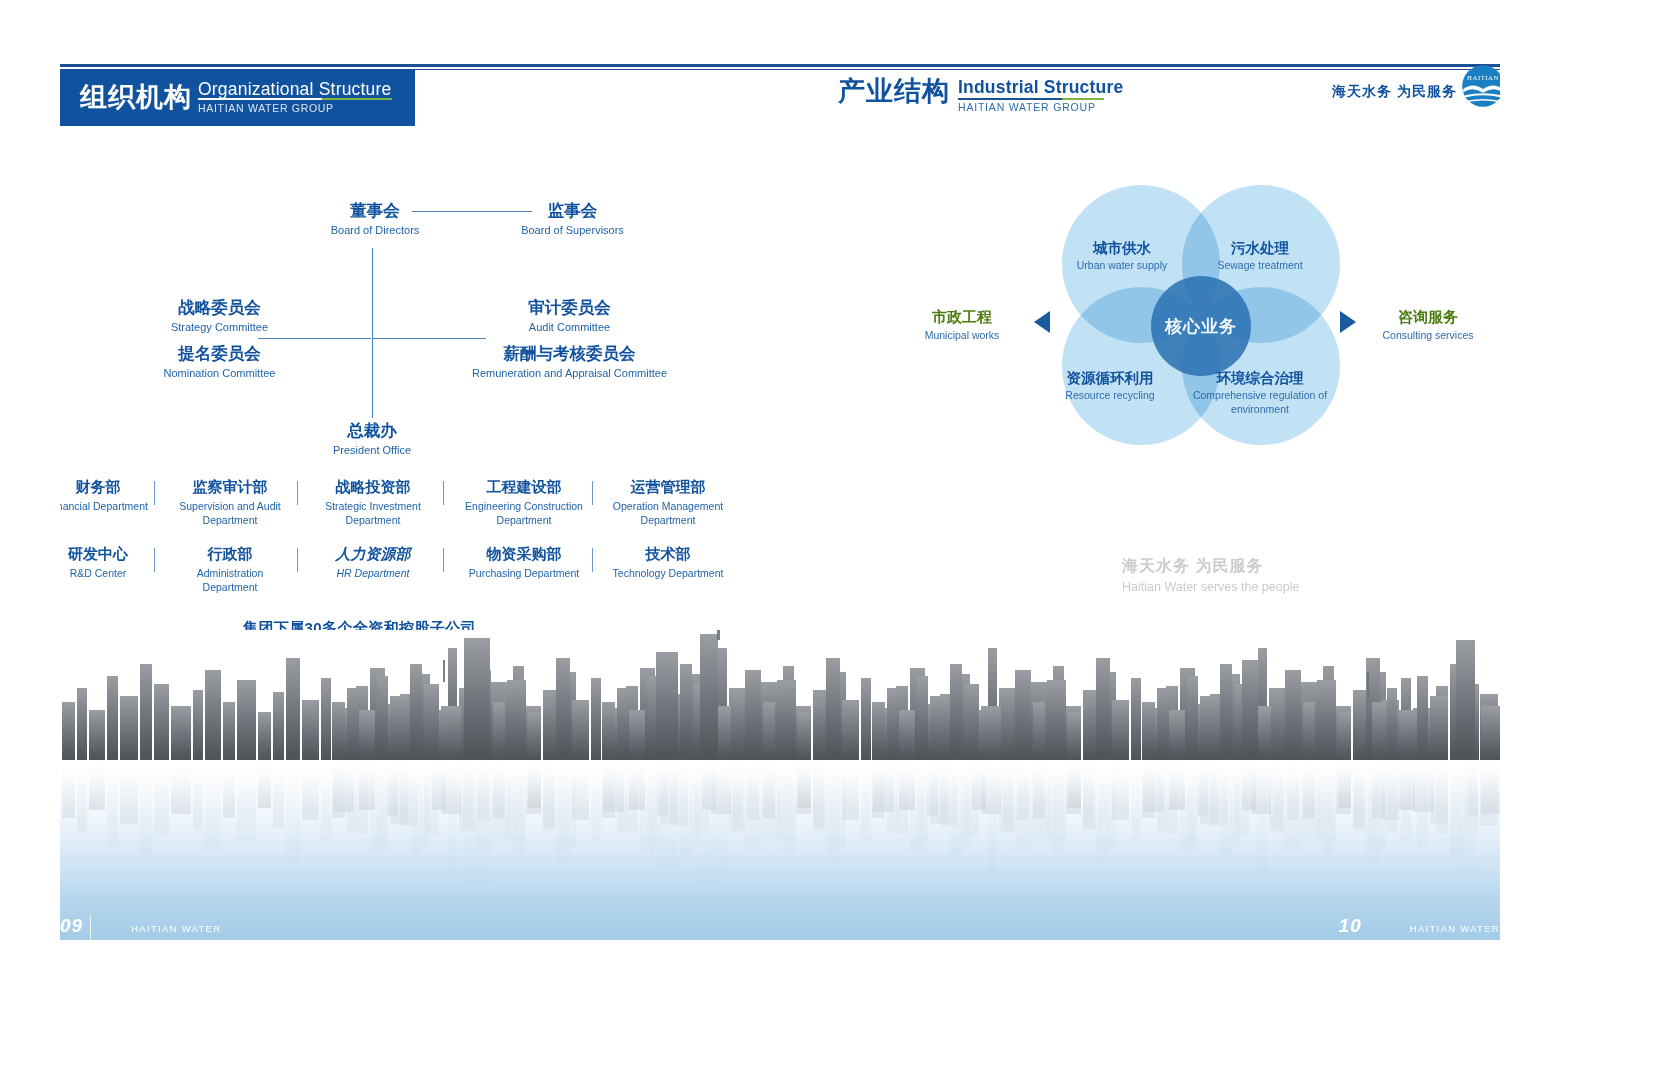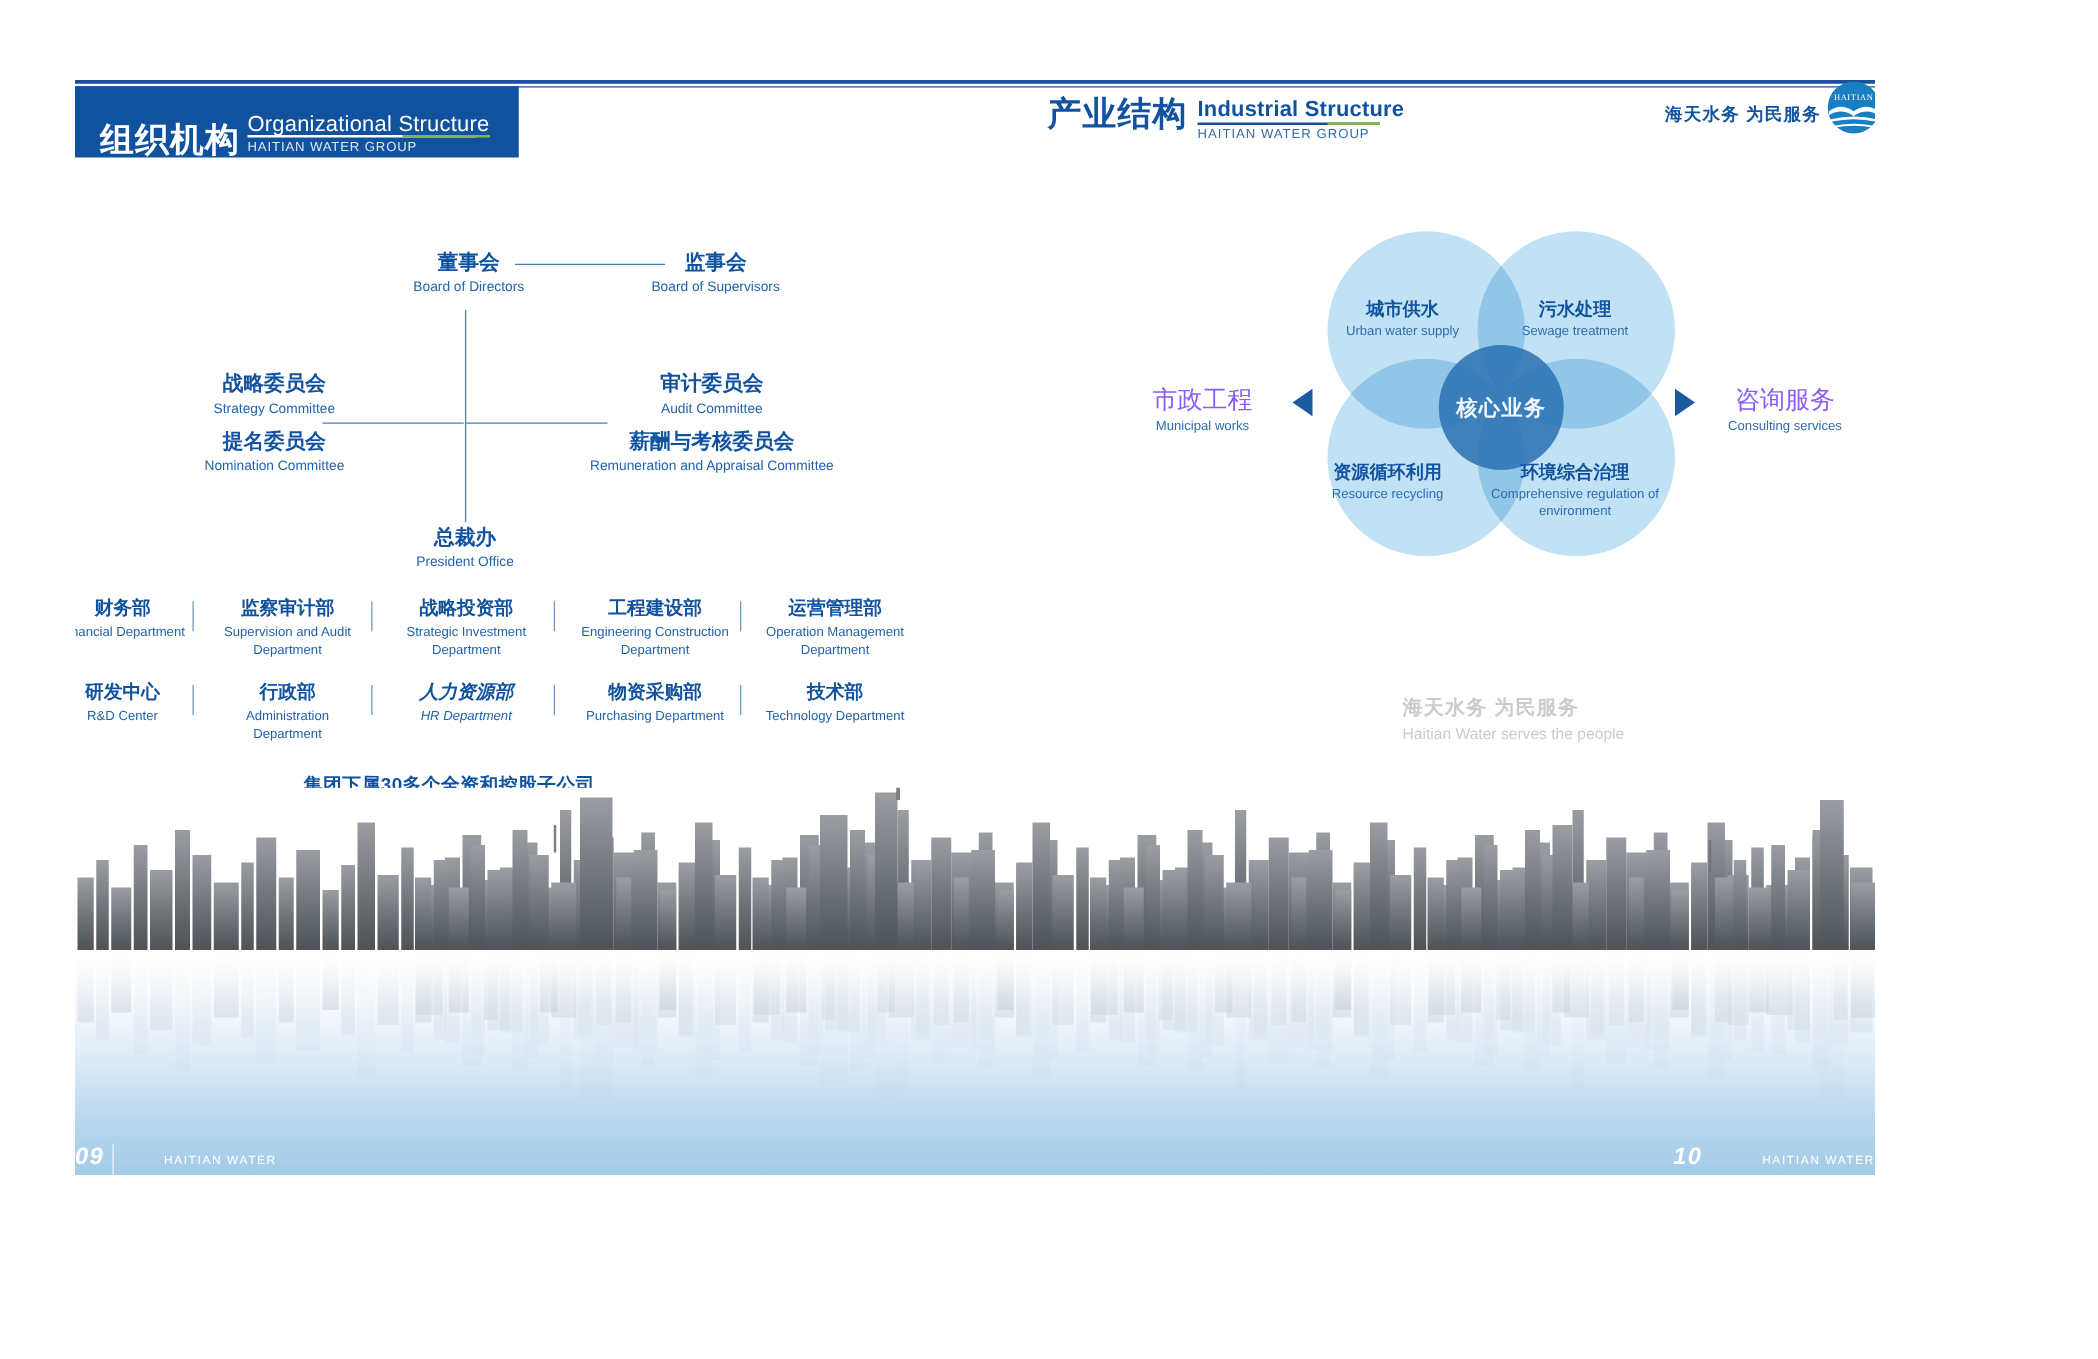--- a/index.html
+++ b/index.html
@@ -5,21 +5,21 @@
   html,body{margin:0;padding:0;background:#ffffff;}
   body{width:1678px;height:1087px;position:relative;overflow:hidden;
        font-family:"Liberation Sans","DejaVu Sans",sans-serif;}
   .page{position:absolute;left:0;top:0;width:1678px;height:1087px;background:#fff;}
 
   
   .hdr-rule{position:absolute;left:60px;top:64px;width:1498px;height:3px;background:#1a5096;}
   .hdr-rule2{position:absolute;left:60px;top:69px;width:1498px;height:1px;background:#1a5096;}
 
   .badge{position:absolute;left:60px;top:69px;width:355px;height:57px;background:#11529e;
-         display:flex;align-items:flex-end;padding-left:20px;box-sizing:border-box;}
+         display:flex;align-items:center;padding-left:20px;box-sizing:border-box;}
   .badge .cn{color:#fff;font-size:27px;font-weight:bold;letter-spacing:1px;line-height:1;}
   .badge .en-wrap{margin-left:6px;position:relative;top:1px;}
   .badge .en{color:#fff;font-size:17.5px;font-weight:normal;line-height:1.05;letter-spacing:.2px;}
   .badge .en2{color:#dbe7f5;font-size:10.5px;letter-spacing:.7px;line-height:1.5;}
   .badge .uline{height:2px;background:#7fb542;width:72px;position:absolute;right:0;top:19px;}
 
   .ttl2{position:absolute;left:838px;top:78px;display:flex;align-items:flex-start;}
   .ttl2 .cn{color:#11529e;font-size:27px;font-weight:bold;line-height:1;letter-spacing:1px;}
   .ttl2 .r{margin-left:8px;position:relative;}
   .ttl2 .en{color:#11529e;font-size:17.5px;font-weight:bold;line-height:1.1;letter-spacing:.2px;}
@@ -55,21 +55,21 @@
   .c-bl{left:0;top:102px;}
   .c-br{left:120px;top:102px;}
   .core{position:absolute;left:89px;top:91px;width:100px;height:100px;border-radius:50%;
         background:#2f74b5;opacity:.88;display:flex;align-items:center;justify-content:center;}
   .core span{color:#fff;font-size:17px;font-weight:bold;letter-spacing:1px;}
   .vlab{position:absolute;text-align:center;width:160px;}
   .vlab .cn{color:#11529e;font-weight:bold;font-size:14.5px;line-height:1.2;white-space:nowrap;}
   .vlab .en{color:#2f6cad;font-size:10.5px;line-height:1.3;margin-top:2px;}
 
   .side{position:absolute;text-align:center;}
-  .side .cn{color:#8b5cf6;font-weight:normal;font-size:20px;line-height:1.2;white-space:nowrap;}
+  .side .cn{color:#4d7c0f;font-weight:bold;font-size:15px;line-height:1.2;white-space:nowrap;}
   .side .en{color:#2f6cad;font-size:10.5px;margin-top:3px;white-space:nowrap;}
   .tri{position:absolute;width:0;height:0;}
   .tri-l{border-top:11px solid transparent;border-bottom:11px solid transparent;border-right:16px solid #1a5a9e;}
   .tri-r{border-top:11px solid transparent;border-bottom:11px solid transparent;border-left:16px solid #1a5a9e;}
 
   .wmark{position:absolute;left:1122px;top:556px;text-align:left;}
   .wmark .cn{color:#c9cbcd;font-weight:bold;font-size:16px;letter-spacing:1px;}
   .wmark .en{color:#c9cbcd;font-size:12.5px;margin-top:3px;}
 
   

